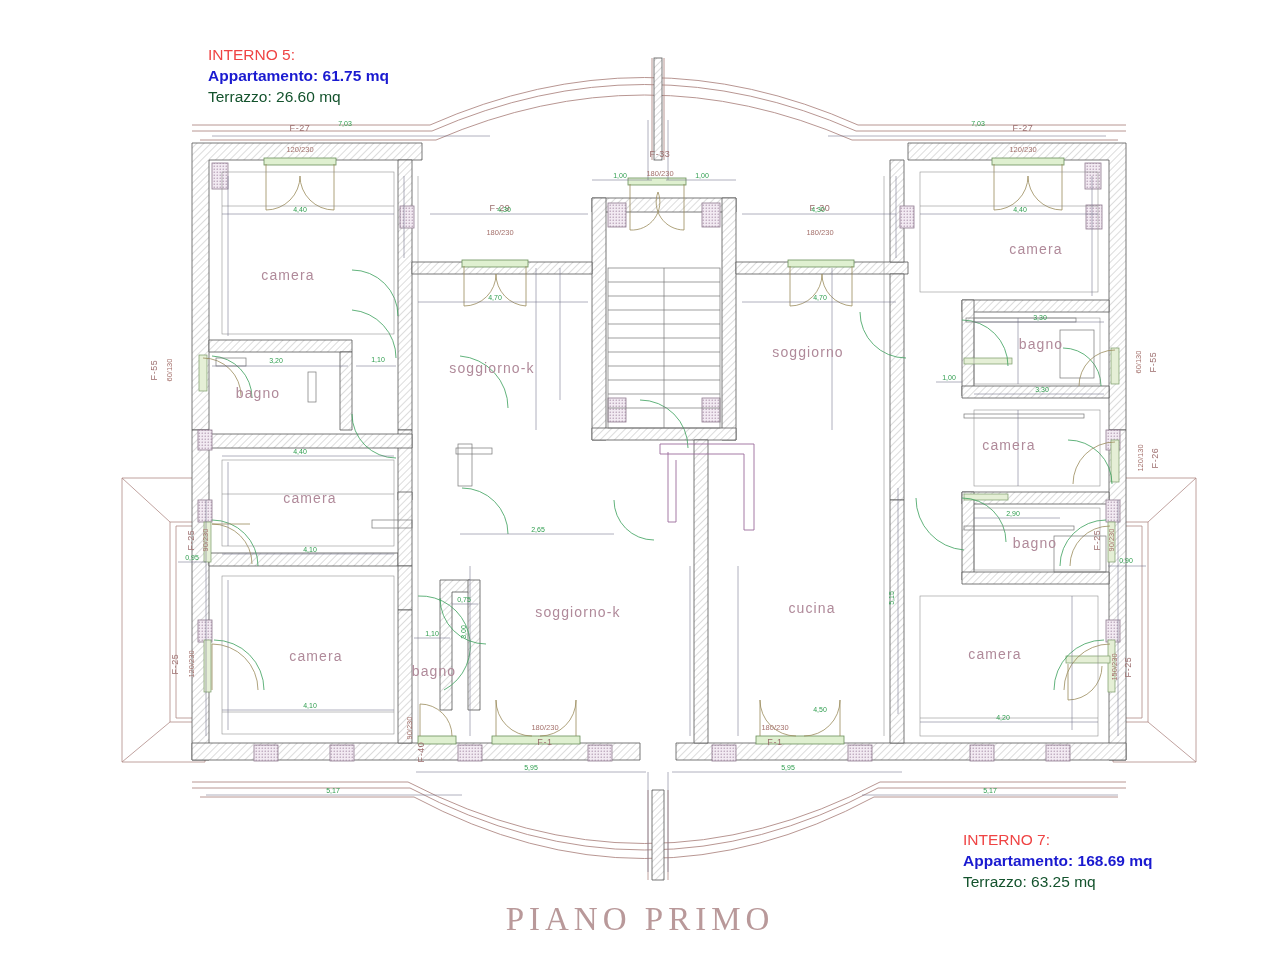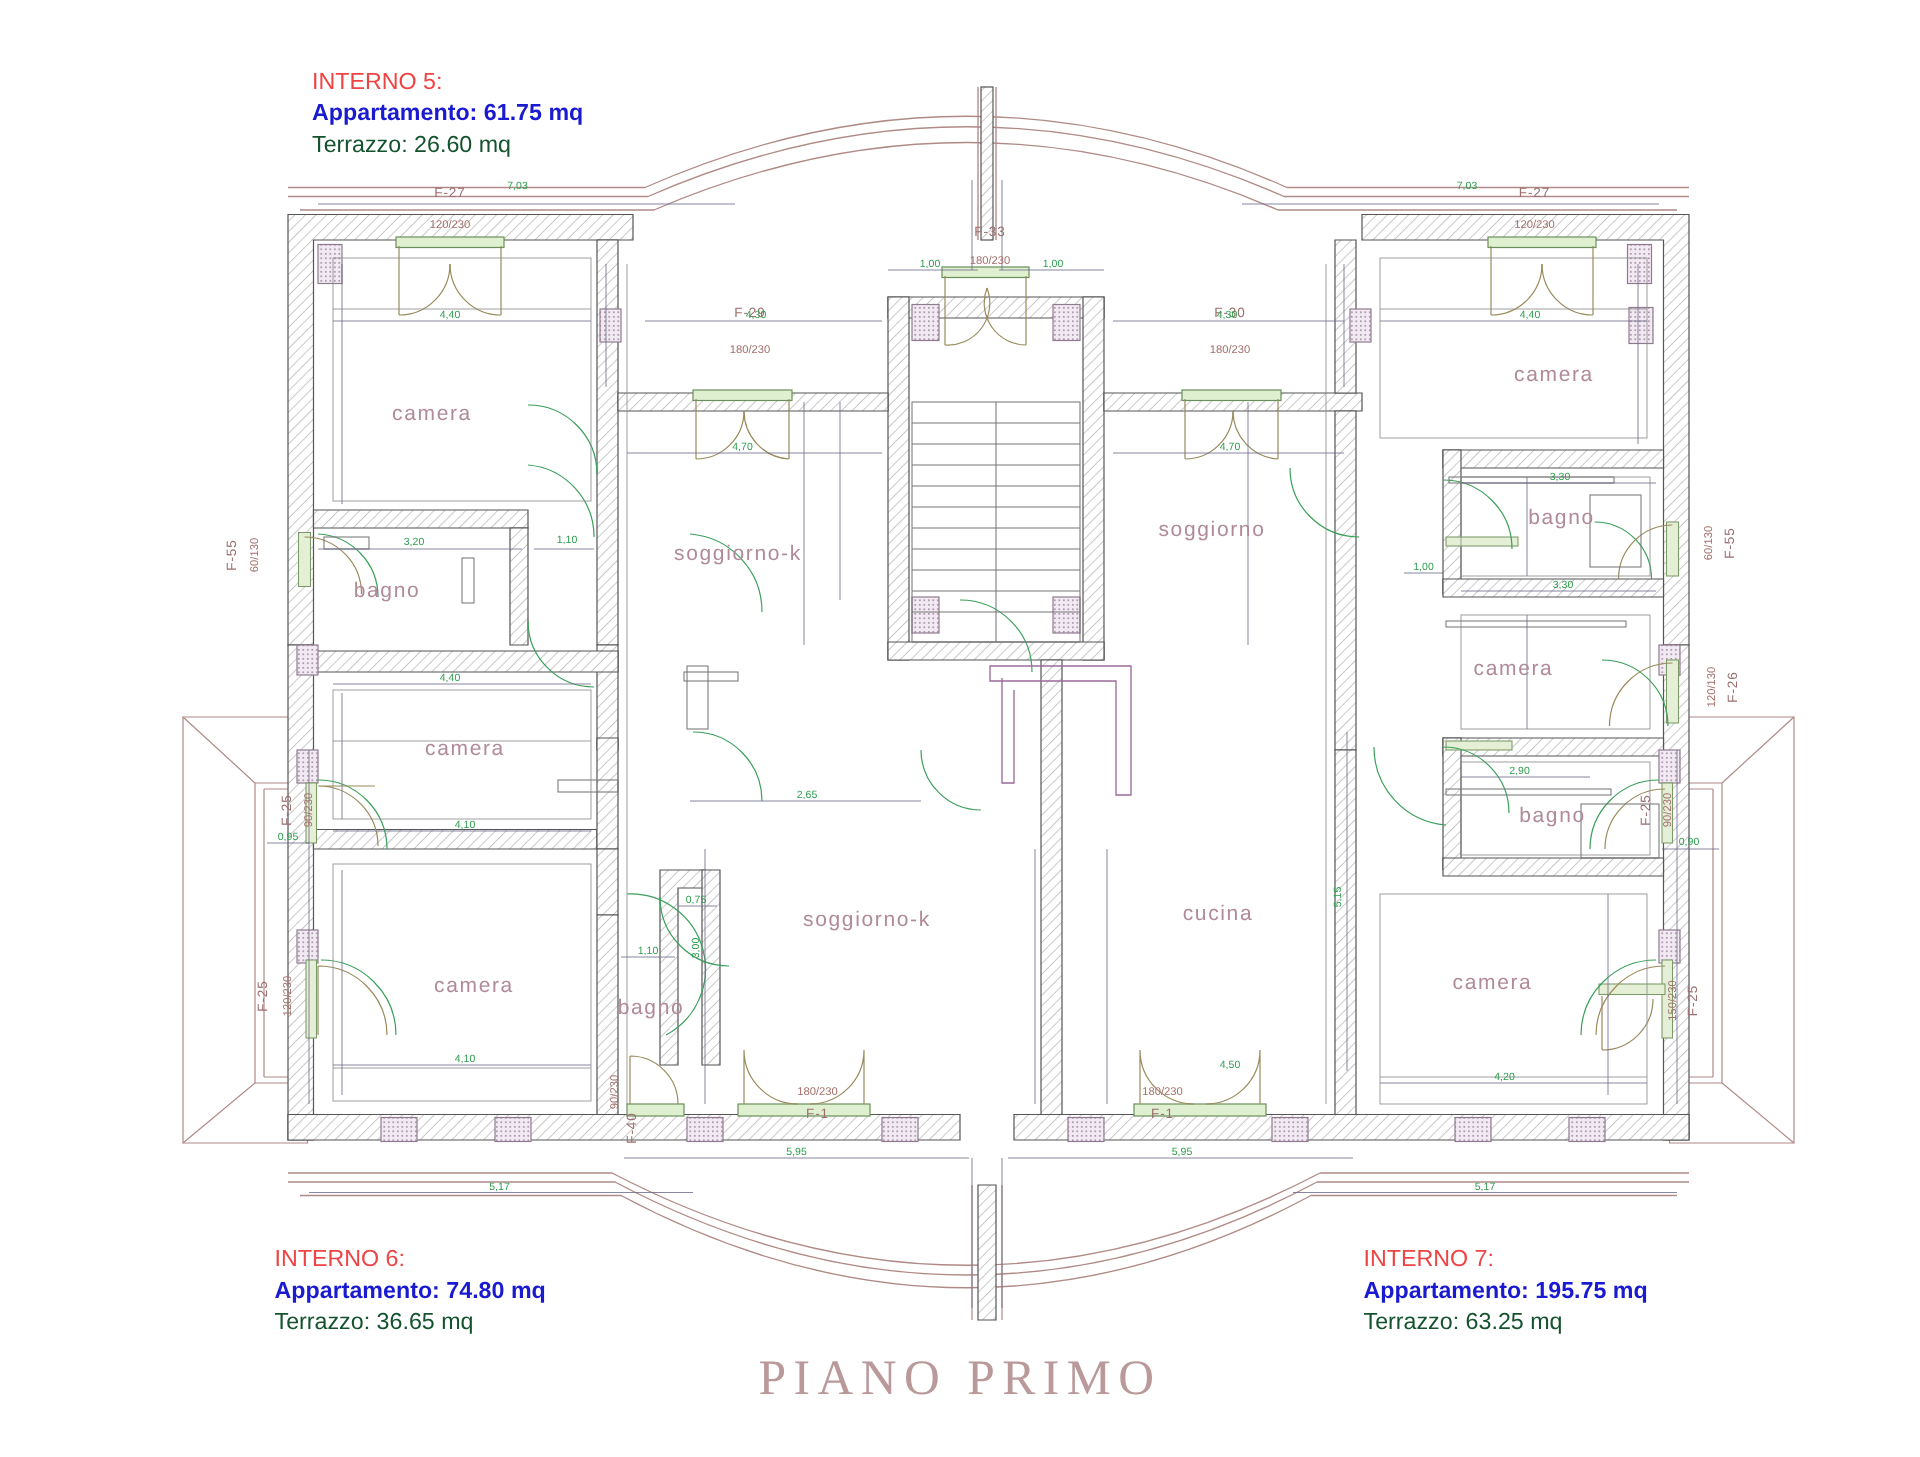--- a/index.html
+++ b/index.html
@@ -27,21 +27,21 @@
     font-size: 15.5px;
     line-height: 21px;
     white-space: nowrap;
   }
   .legend-title { color: #ef4444; }
   .legend-apt   { color: #1a1ad0; font-weight: bold; }
   .legend-terr  { color: #14532d; }
 
   #legend-interno5 { left: 208px; top: 44px; }
   #legend-interno6 { left: 183px; top: 829px; }
-  #legend-interno7 { left: 909px; top: 829px; }
+  #legend-interno7 { left: 963px; top: 829px; }
 
   #plan-title {
     position: absolute;
     left: 0;
     top: 901px;
     width: 1280px;
     text-align: center;
     font-family: "Liberation Serif", serif;
     font-size: 33px;
     letter-spacing: 5px;
@@ -477,27 +477,22 @@
       <text class="dim" x="820" y="712" text-anchor="middle">4,50</text>
     </g>
   </svg>
 
   <div class="legend-block" id="legend-interno5">
     <div class="legend-title">INTERNO 5:</div>
     <div class="legend-apt">Appartamento: 61.75 mq</div>
     <div class="legend-terr">Terrazzo: 26.60 mq</div>
   </div>
 
-  <div class="legend-block" id="legend-interno6">
-    <div class="legend-title">INTERNO 6:</div>
-    <div class="legend-apt">Appartamento: 74.80 mq</div>
-    <div class="legend-terr">Terrazzo: 36.65 mq</div>
-  </div>
 
   <div class="legend-block" id="legend-interno7">
     <div class="legend-title">INTERNO 7:</div>
-    <div class="legend-apt">Appartamento: 195.75 mq</div>
+    <div class="legend-apt">Appartamento: 168.69 mq</div>
     <div class="legend-terr">Terrazzo: 63.25 mq</div>
   </div>
 
   <div id="plan-title">PIANO  PRIMO</div>
 
 </div>
 
 </body></html>

